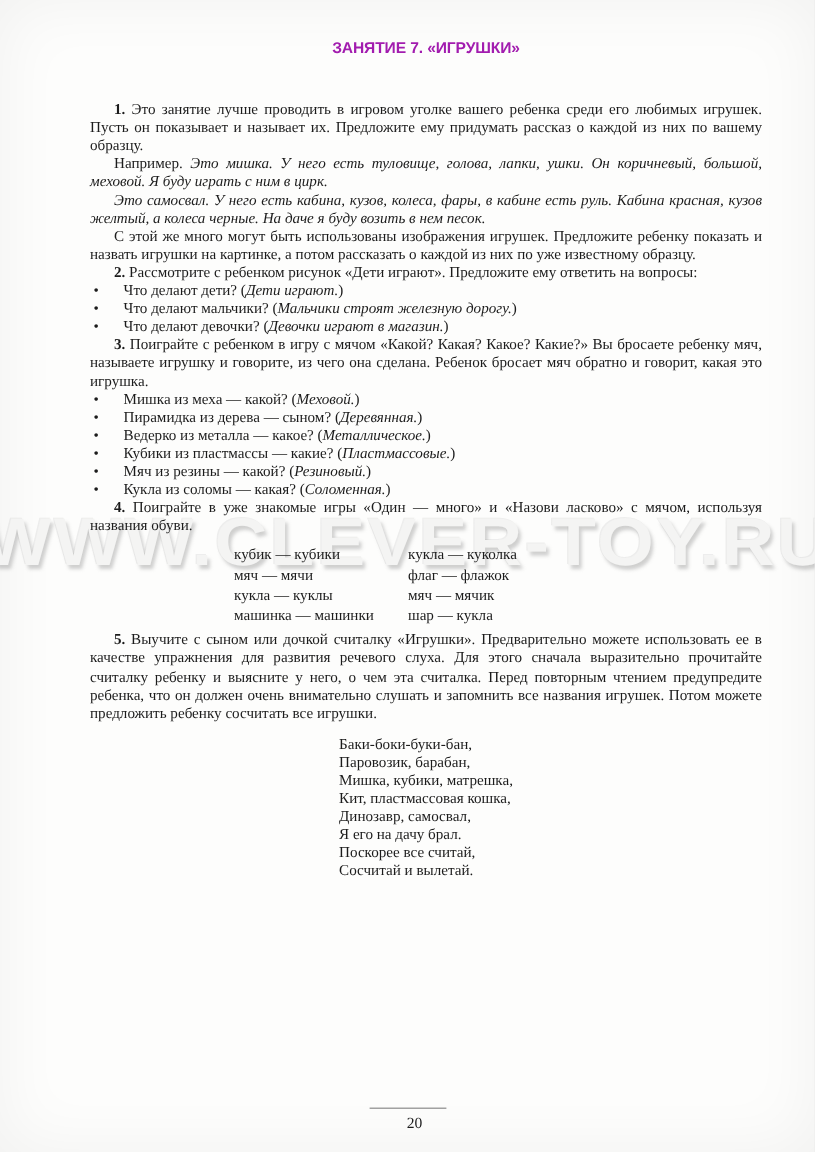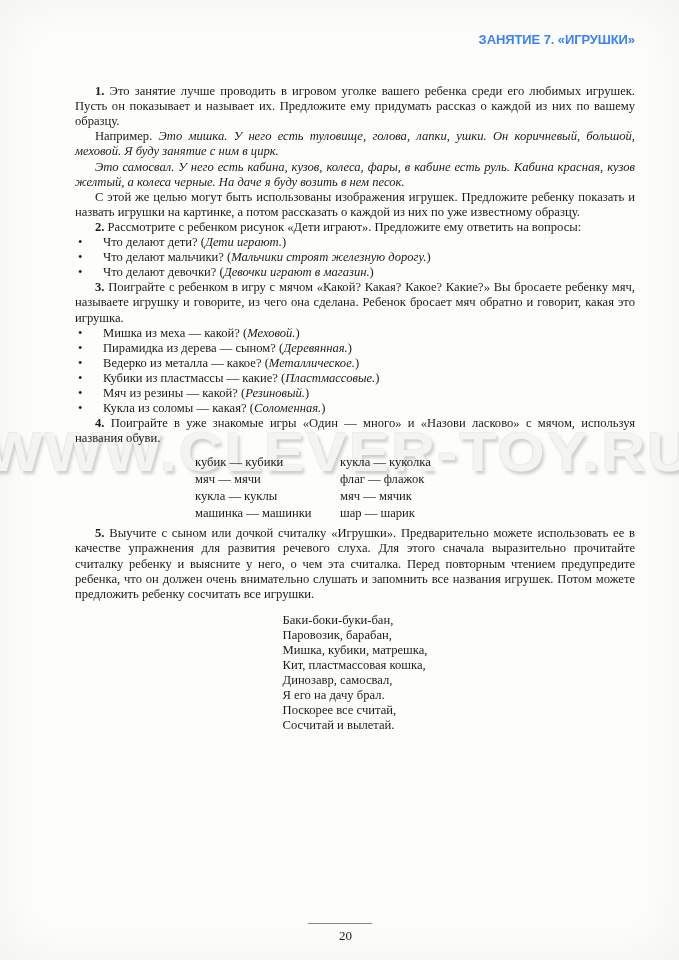--- a/index.html
+++ b/index.html
@@ -17,23 +17,23 @@
     color: #1c1c1c;
     overflow: hidden;
     box-shadow: inset 0 0 55px rgba(0,0,0,0.05);
   }
   .content { position: relative; z-index: 1; }
   .title {
     font-family: "Liberation Sans", sans-serif;
     font-size: 13px;
     font-weight: bold;
     letter-spacing: -0.1px;
-    text-align: right;
+    text-align: center;
     margin: 0 0 37px 0;
-    color: #3b82f6;
+    color: #a21caf;
   }
   .para { margin: 0; text-align: justify; text-indent: 20px; }
   .it { font-style: italic; }
   b.num { font-weight: bold; }
   .bullet { display: flex; }
   .bullet .marker { width: 25px; flex: none; text-align: left; padding-left: 3px; }
   .bullet .btext { flex: 1; }
   .pairs {
     display: flex;
     margin: 8px 0 4px 0;
@@ -90,25 +90,25 @@
 <div class="page">
 
   <div class="watermark">WWW.CLEVER-TOY.RU</div>
 
   <div class="content">
 
     <h1 class="title">ЗАНЯТИЕ 7. «ИГРУШКИ»</h1>
 
     <p class="para"><b class="num">1.</b><span> Это занятие лучше проводить в игровом уголке вашего ребенка среди его любимых игрушек. Пусть он показывает и называет их. Предложите ему придумать рассказ о каждой из них по вашему образцу.</span></p>
 
-    <p class="para"><span>Например. </span><span class="it">Это мишка. У него есть туловище, голова, лапки, ушки. Он коричневый, большой, меховой. Я буду занятие с ним в цирк.</span></p>
+    <p class="para"><span>Например. </span><span class="it">Это мишка. У него есть туловище, голова, лапки, ушки. Он коричневый, большой, меховой. Я буду играть с ним в цирк.</span></p>
 
     <p class="para"><span class="it">Это самосвал. У него есть кабина, кузов, колеса, фары, в кабине есть руль. Кабина красная, кузов желтый, а колеса черные. На даче я буду возить в нем песок.</span></p>
 
-    <p class="para"><span>С этой же целью могут быть использованы изображения игрушек. Предложите ребенку показать и назвать игрушки на картинке, а потом рассказать о каждой из них по уже известному образцу.</span></p>
+    <p class="para"><span>С этой же много могут быть использованы изображения игрушек. Предложите ребенку показать и назвать игрушки на картинке, а потом рассказать о каждой из них по уже известному образцу.</span></p>
 
     <p class="para"><b class="num">2.</b><span> Рассмотрите с ребенком рисунок «Дети играют». Предложите ему ответить на вопросы:</span></p>
 
     <div class="bullet-list">
       <div class="bullet">
         <span class="marker">•</span>
         <span class="btext"><span>Что делают дети? (</span><span class="it">Дети играют.</span><span>)</span></span>
       </div>
       <div class="bullet">
         <span class="marker">•</span>
@@ -155,21 +155,21 @@
       <div class="col col1">
         <div>кубик — кубики</div>
         <div>мяч — мячи</div>
         <div>кукла — куклы</div>
         <div>машинка — машинки</div>
       </div>
       <div class="col col2">
         <div>кукла — куколка</div>
         <div>флаг — флажок</div>
         <div>мяч — мячик</div>
-        <div>шар — шарик</div>
+        <div>шар — кукла</div>
       </div>
     </div>
 
     <p class="para"><b class="num">5.</b><span> Выучите с сыном или дочкой считалку «Игрушки». Предварительно можете использовать ее в качестве упражнения для развития речевого слуха. Для этого сначала выразительно прочитайте считалку ребенку и выясните у него, о чем эта считалка. Перед повторным чтением предупредите ребенка, что он должен очень внимательно слушать и запомнить все названия игрушек. Потом можете предложить ребенку сосчитать все игрушки.</span></p>
 
 
     <div class="poem">
       <div class="poem-line">Баки-боки-буки-бан,</div>
       <div class="poem-line">Паровозик, барабан,</div>
       <div class="poem-line">Мишка, кубики, матрешка,</div>

